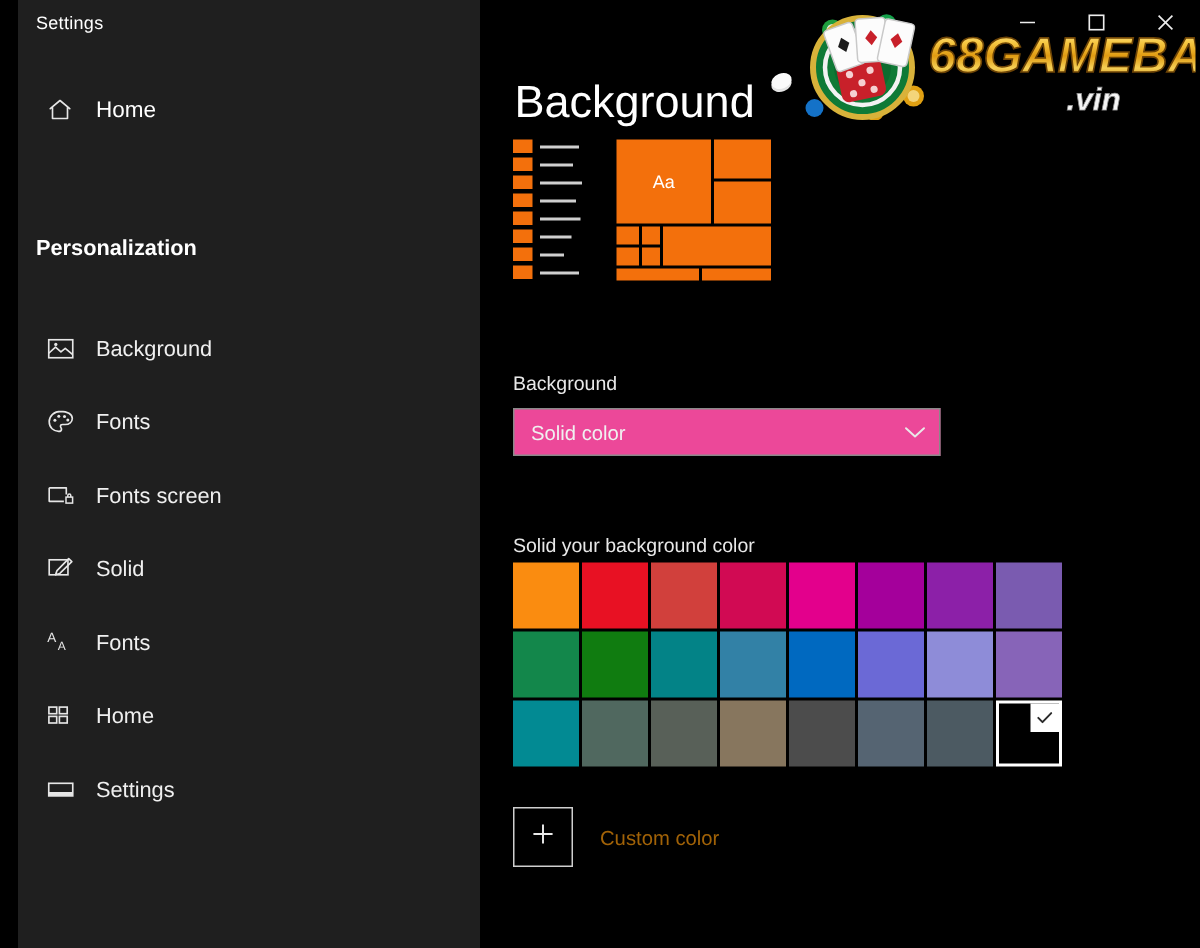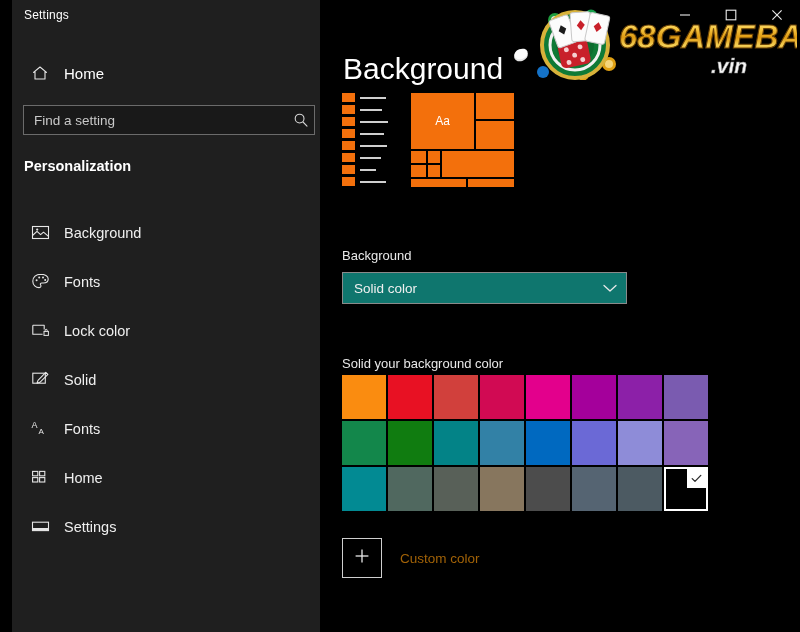--- a/index.html
+++ b/index.html
@@ -96,21 +96,21 @@
     color: #fff; font-size: 12px;
     display: flex; align-items: center; justify-content: center;
   }
 
   .field-label {
     position: absolute; font-size: 13px; color: #e8e8e8;
   }
   .dropdown {
     position: absolute; left: 22px; top: 272px;
     width: 285px; height: 32px;
-    background: #0f766e; border: 1px solid #8a8a8a;
+    background: #ec4899; border: 1px solid #8a8a8a;
     display: flex; align-items: center; justify-content: space-between;
     padding: 0 9px 0 11px;
   }
   .dropdown .val { font-size: 13.5px; color: #f0f0f0; }
 
   
   .swatch-grid {
     position: absolute; left: 22px; top: 375px;
     display: grid;
     grid-template-columns: repeat(8, 44px);
@@ -147,29 +147,20 @@
 
     <div class="nav-home">
       <span class="ico" style="width:20px;height:20px;display:flex;align-items:center;justify-content:center;">
         <svg width="18" height="18" viewBox="0 0 18 18">
             <path d="M2.5 8.4 L9 3 L15.5 8.4 M4 7.6 V15 H14 V7.6" fill="none" stroke="#e6e6e6" stroke-width="1.1" stroke-linejoin="round" stroke-linecap="round"></path>
           </svg>
       </span>
       <span class="lbl">Home</span>
     </div>
 
-    <div class="searchbox">
-      <input type="text" placeholder="Find a setting" style="">
-      <span class="search-ico">
-        <svg width="16" height="16" viewBox="0 0 16 16">
-            <circle cx="6.6" cy="6.6" r="4.4" fill="none" stroke="#d5d5d5" stroke-width="1.1"></circle>
-            <line x1="10" y1="10" x2="14" y2="14.2" stroke="#d5d5d5" stroke-width="1.1" stroke-linecap="round"></line>
-          </svg>
-      </span>
-    </div>
 
     <div class="section-title">Personalization</div>
 
     <div class="nav-list">
 
       <div class="nav-item">
         <span class="ico">
           <svg width="19" height="19" viewBox="0 0 19 19">
               <rect x="1.5" y="3.5" width="16" height="12" fill="none" stroke="#e6e6e6" stroke-width="1.1"></rect>
               <path d="M1.5 12.5 L6 8.4 L9.6 11.6 L12.5 9.2 L17.5 13.4" fill="none" stroke="#e6e6e6" stroke-width="1.1" stroke-linejoin="round"></path>
@@ -193,21 +184,21 @@
       </div>
 
       <div class="nav-item">
         <span class="ico">
           <svg width="19" height="19" viewBox="0 0 19 19">
               <path d="M1.8 4.2 H13.2 V8.6 M1.8 4.2 V13.2 H11.6" fill="none" stroke="#e6e6e6" stroke-width="1.1" stroke-linejoin="round"></path>
               <rect x="13" y="10.4" width="4.4" height="4" fill="none" stroke="#e6e6e6" stroke-width="1"></rect>
               <path d="M14.2 10.4 V9.3 a1 1 0 0 1 2 0 V10.4" fill="none" stroke="#e6e6e6" stroke-width="1"></path>
             </svg>
         </span>
-        <span class="lbl">Lock color</span>
+        <span class="lbl">Fonts screen</span>
       </div>
 
       <div class="nav-item">
         <span class="ico">
           <svg width="19" height="19" viewBox="0 0 19 19">
               <rect x="1.8" y="3.2" width="12.5" height="10" fill="none" stroke="#e6e6e6" stroke-width="1.1"></rect>
               <path d="M14.8 2.4 L16.9 4.4 L8.9 12.3 L6 13.2 L7 10.4 Z" fill="none" stroke="#e6e6e6" stroke-width="1.1" stroke-linejoin="round"></path>
             </svg>
         </span>
         <span class="lbl">Solid</span>

